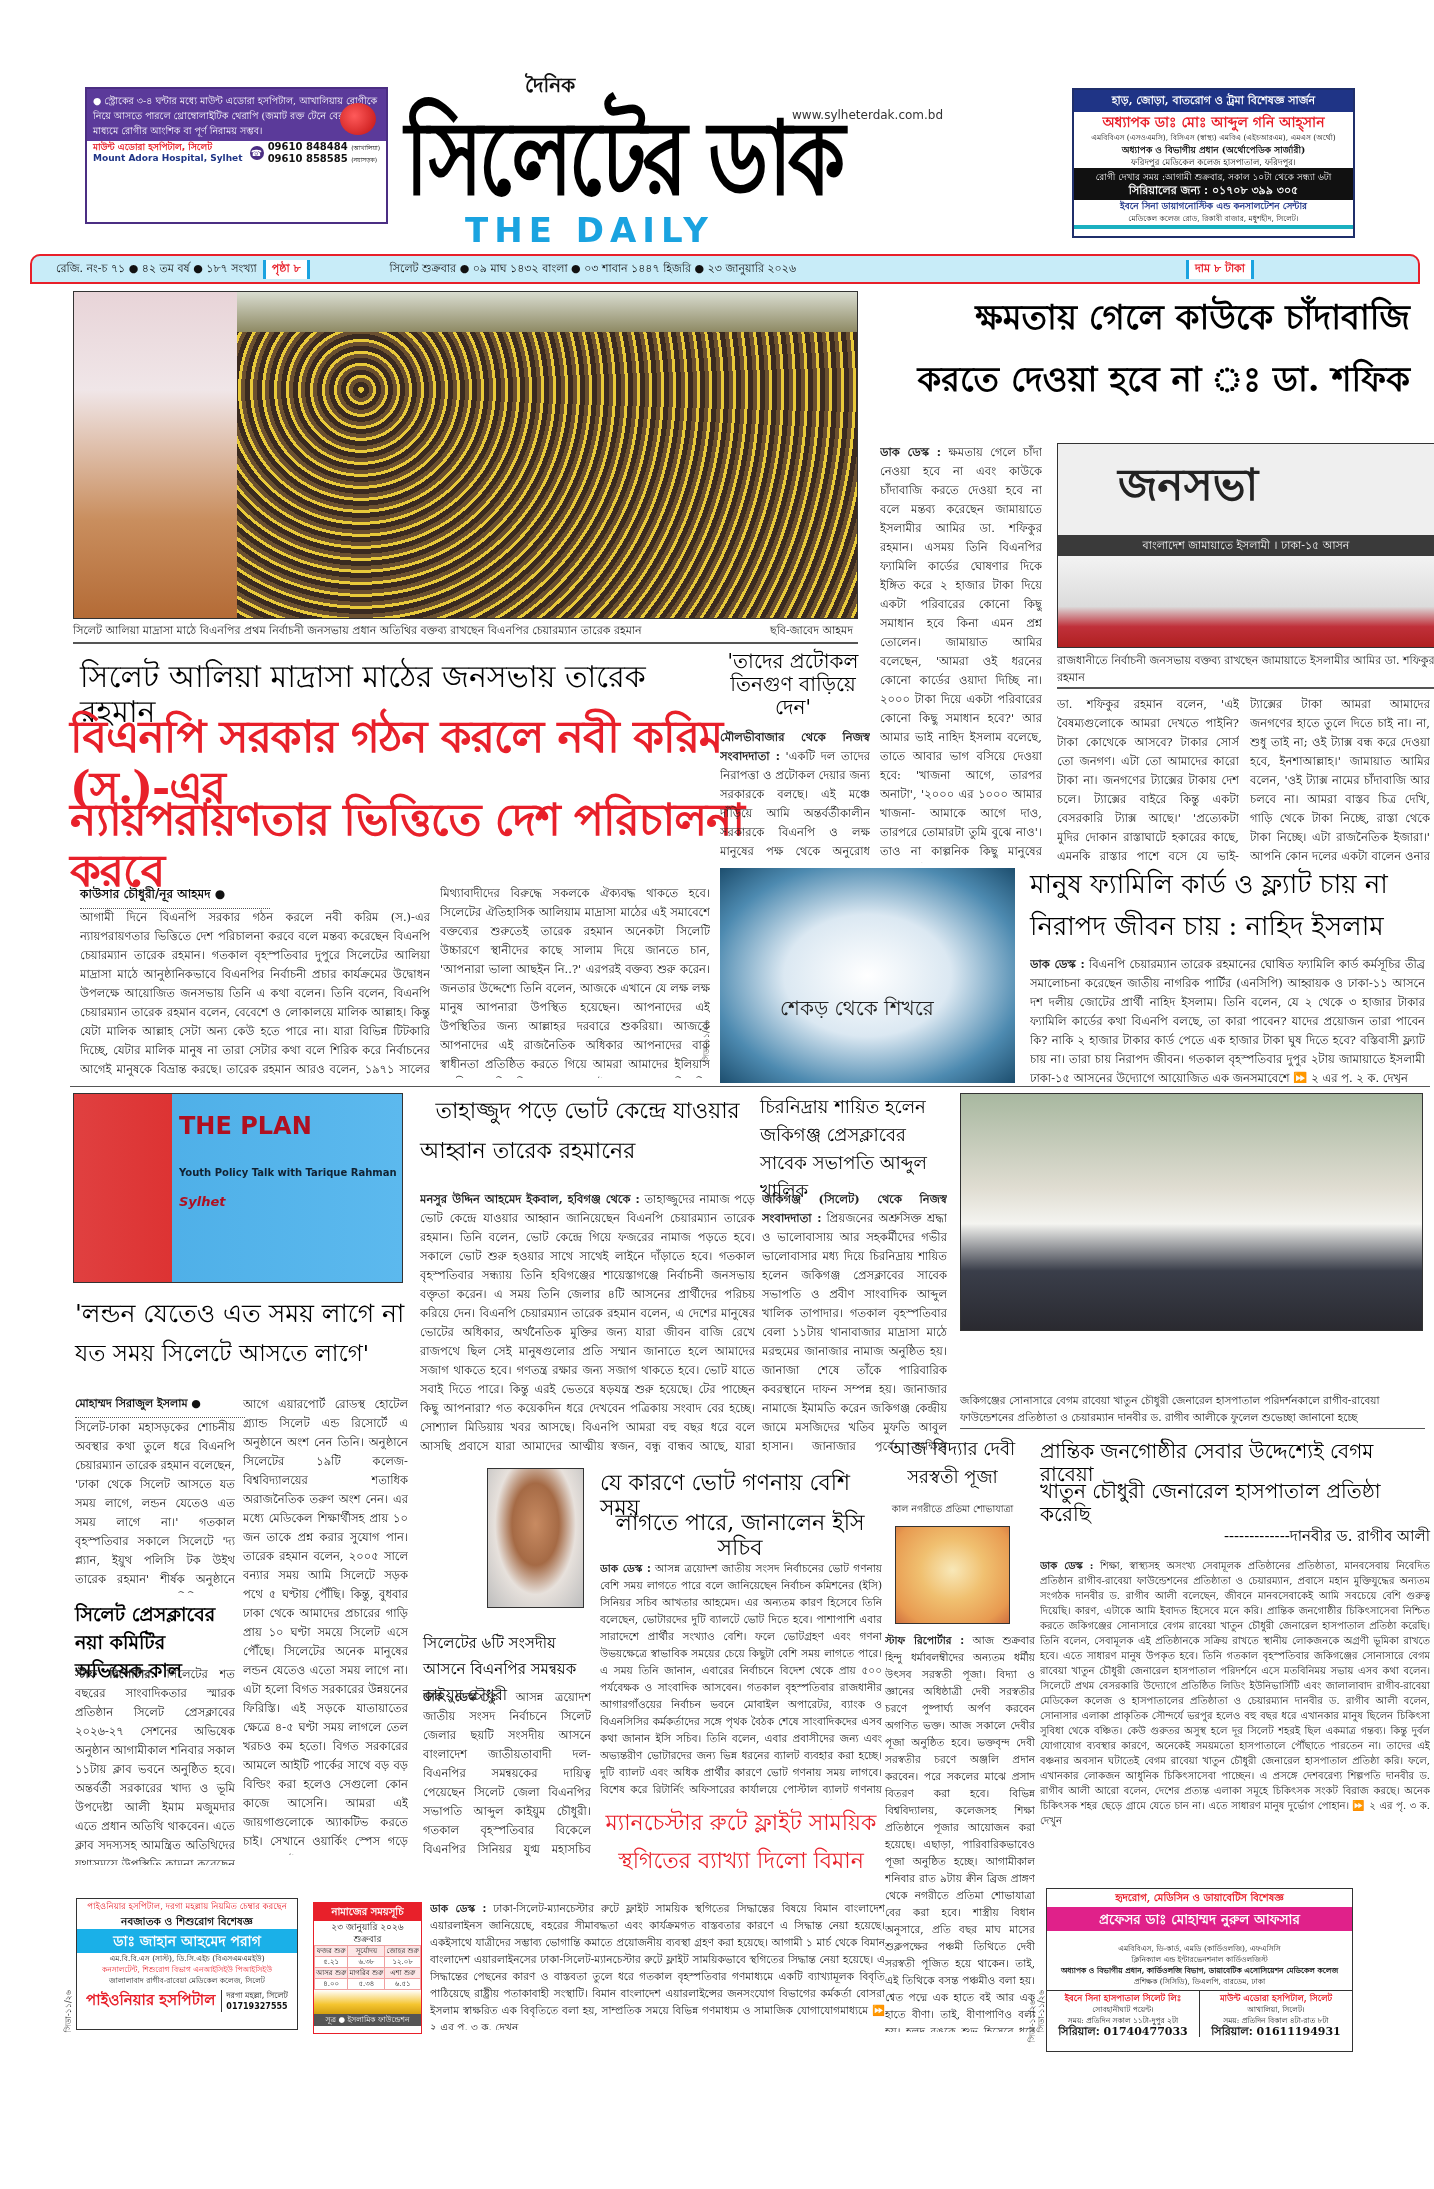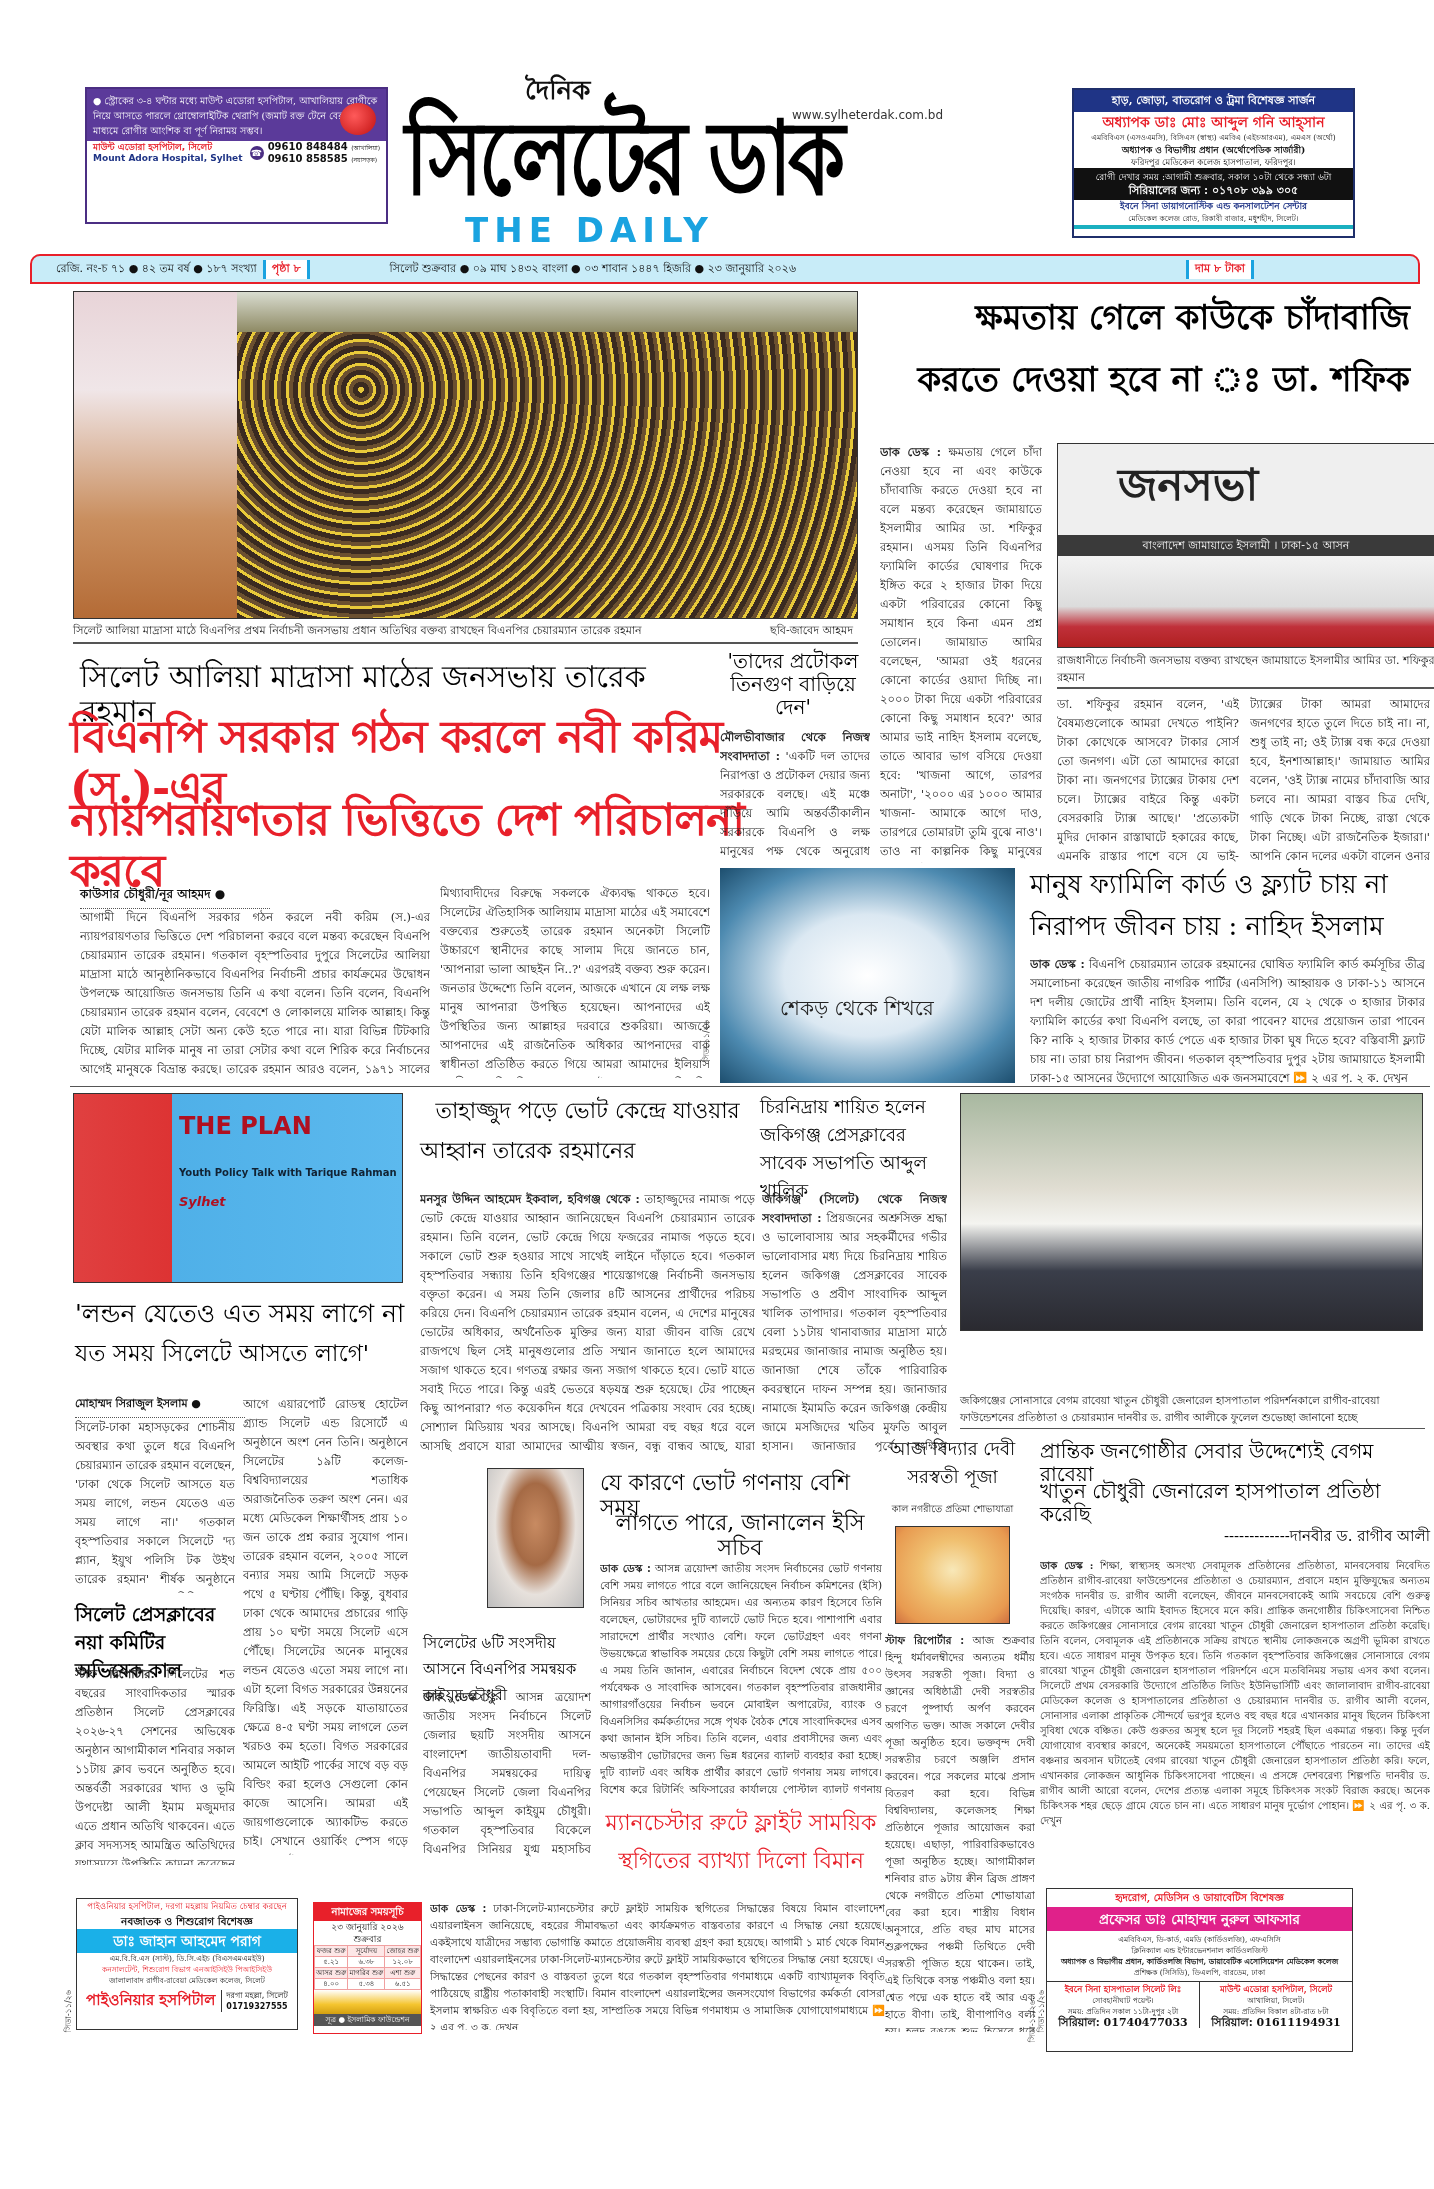--- a/index.html
+++ b/index.html
@@ -13,21 +13,21 @@
 .cap{font-family:"DejaVu Serif",serif;font-size:11px;color:#222;line-height:17px}
 .rule{position:absolute;height:2px;background:#555}
 .byline{font-family:"DejaVu Serif",serif;font-size:12px;font-weight:bold;border-bottom:1px dotted #555;padding-bottom:3px}
 
 #ad-left{left:85px;top:87px;width:303px;height:137px;border:2px solid #4b2e83}
 #ad-left .top{background:#fff;height:58px;padding:6px 8px;font-size:12px;font-weight:bold;text-align:center;line-height:18px;font-family:"DejaVu Serif",serif}
 #ad-left .mid{background:#5b3a9a;color:#fff;height:52px;padding:4px 6px;font-size:9.5px;text-align:left;line-height:15px;font-family:"DejaVu Serif",serif}
 #ad-left .bot{height:24px;display:flex;align-items:center;justify-content:space-between;padding:0 6px;font-size:9px}
 .brain{position:absolute;right:10px;top:14px;width:36px;height:32px;border-radius:50%;background:radial-gradient(circle at 40% 40%,#ff5a5a,#c01010)}
 #logo-bn{left:405px;top:60px;width:480px;height:160px}
-#logo-small{font-family:Liberation Mono, monospace;font-size:26px;font-weight:bold;position:absolute;left:120px;top:10px}
+#logo-small{font-family:Liberation Mono, monospace;font-size:20px;font-weight:bold;position:absolute;left:120px;top:10px}
 #logo-big{font-family:"DejaVu Sans",sans-serif;font-size:82px;font-weight:900;position:absolute;left:0;top:20px;letter-spacing:-4px;transform:scaleY(1.25);transform-origin:top left;color:#000}
 #logo-en{position:absolute;left:60px;top:150px;font-size:34px;font-weight:bold;color:#1aa3e0;letter-spacing:6px;font-family:"DejaVu Sans",sans-serif}
 #url{left:792px;top:108px;font-size:12px;color:#333}
 #ad-right{left:1072px;top:88px;width:283px;height:150px;border:2px solid #1f2f6b}
 #ad-right .r1{background:#1f3486;color:#fff;font-size:11px;font-weight:bold;text-align:center;height:22px;line-height:22px;font-family:"DejaVu Serif",serif}
 #ad-right .r2{color:#e8202a;font-size:14px;font-weight:bold;text-align:center;line-height:20px;font-family:"DejaVu Serif",serif}
 #ad-right .r3{font-size:7.5px;text-align:center;line-height:12px;font-family:"DejaVu Serif",serif}
 #ad-right .r4{background:#111;color:#fff;font-size:9px;text-align:center;line-height:14px;padding:2px;font-family:"DejaVu Serif",serif}
 #ad-right .r5{font-size:9px;color:#1f3486;text-align:center;line-height:13px;font-weight:bold;font-family:"DejaVu Serif",serif}
 #infobar{left:30px;top:254px;width:1390px;height:30px;background:#c8ecf8;border:2px solid #e8202a;border-top-left-radius:10px;border-top-right-radius:10px;font-size:11px;font-family:"DejaVu Serif",serif;display:flex;align-items:center;padding:0 24px}
@@ -259,21 +259,21 @@
         </tr>
   </tbody>
     </table>
   <div class="dome"></div>
   <div class="src">সূত্র ● ইসলামিক ফাউন্ডেশন</div>
 </div>
 
 <div id="ad-heart" class="abs">
   <div class="a">হৃদরোগ, মেডিসিন ও ডায়াবেটিস বিশেষজ্ঞ</div>
   <div class="b">প্রফেসর ডাঃ মোহাম্মদ নুরুল আফসার</div>
-  <div class="c" style="margin-top:3px">এমবিবিএস, ডি-কার্ড, এমডি (কার্ডিওলজি), এফএসিসি</div>
+  <div class="c" style="margin-top:12px">এমবিবিএস, ডি-কার্ড, এমডি (কার্ডিওলজি), এফএসিসি</div>
   <div class="c">ক্লিনিক্যাল এন্ড ইন্টারভেনশনাল কার্ডিওলজিস্ট</div>
   <div class="c bd">অধ্যাপক ও বিভাগীয় প্রধান, কার্ডিওলজি বিভাগ, ডায়াবেটিক এসোসিয়েশন মেডিকেল কলেজ</div>
   <div class="c">প্রশিক্ষক (সিসিডি), ডিএলপি, বারডেম, ঢাকা</div>
   <div class="cols">
     <div class="col">
       <div class="t">ইবনে সিনা হাসপাতাল সিলেট লিঃ</div>
       <div>সোবহানীঘাট পয়েন্ট।</div>
       <div>সময়: প্রতিদিন সকাল ১১টা-দুপুর ২টা</div>
       <div class="s">সিরিয়াল: 01740477033</div>
     </div>

